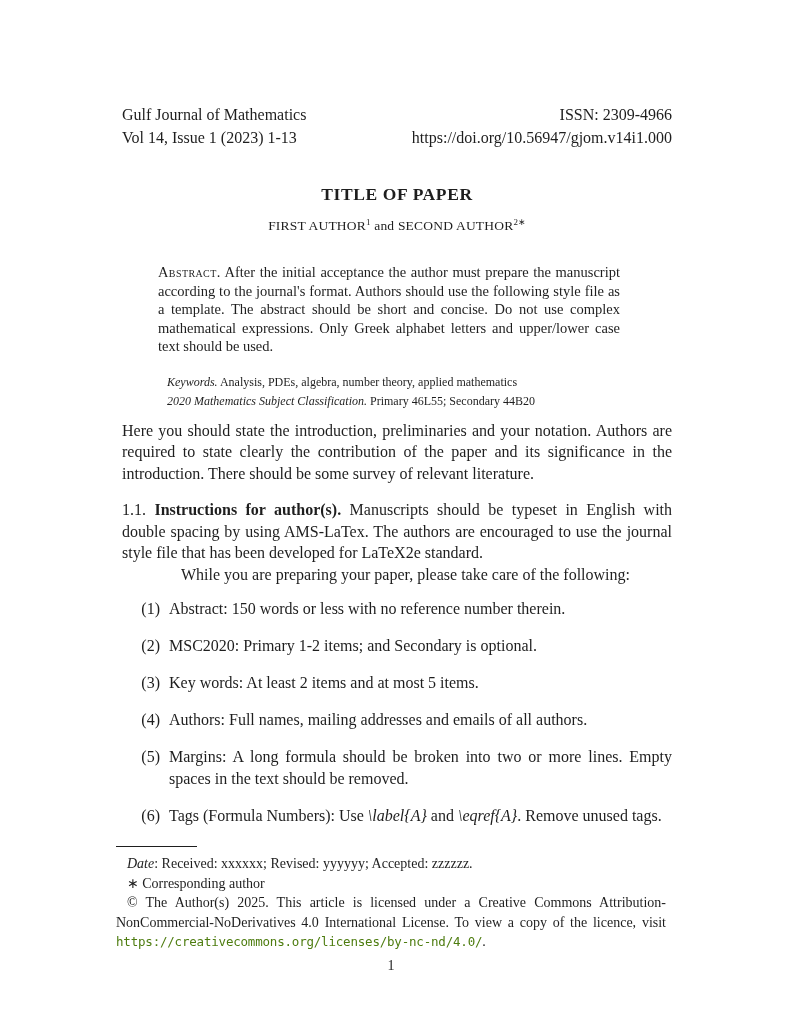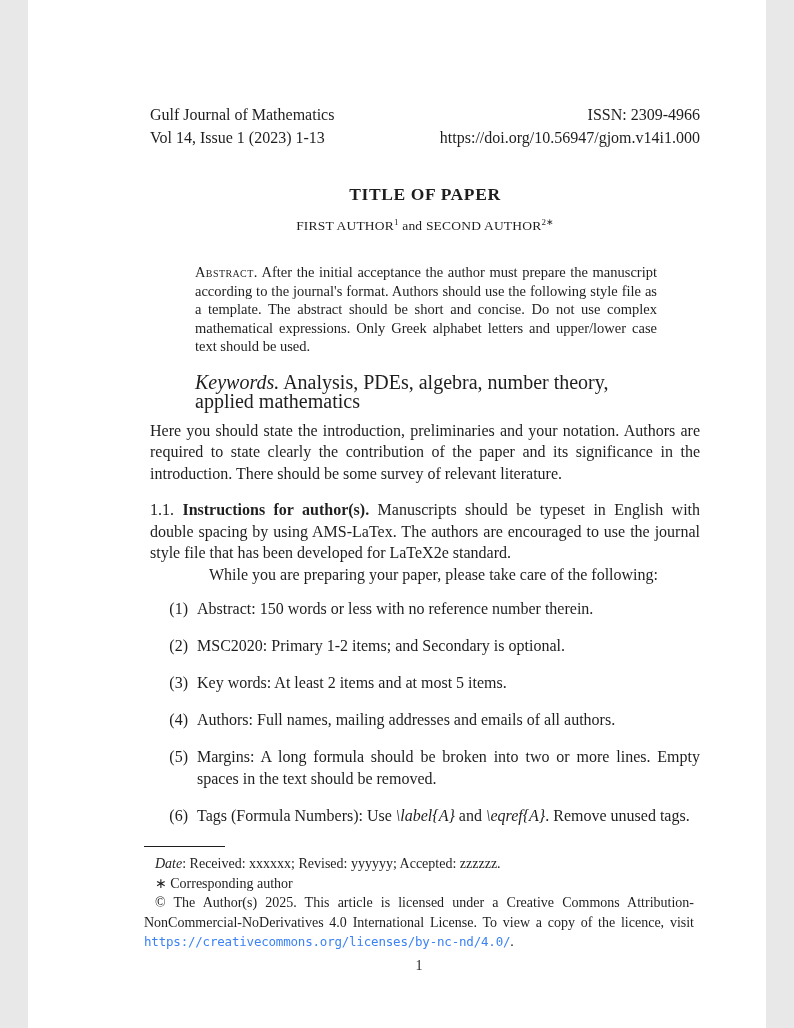--- a/index.html
+++ b/index.html
@@ -1,18 +1,18 @@
 <!DOCTYPE html>
 <html><head>
 <meta charset="utf-8">
 <style>
   html, body { margin: 0; padding: 0; background: #e8e8e8; }
   .page {
     position: relative;
-    width: 738px; height: 1028px;
+    width: 794px; height: 1028px;
     margin: 0 auto;
     background: #ffffff;
     color: #1e1e1e;
     font-family: "Liberation Serif", serif;
     overflow: hidden;
   }
   .content { position: absolute; left: 122px; top: 0; width: 550px; }
   p, h1, h2 { margin: 0; padding: 0; }
 
   
@@ -29,26 +29,26 @@
     font-size: 17.5px; font-weight: bold; letter-spacing: 0.6px;
   }
   .authors {
     margin-top: 13px; text-align: center;
     font-size: 13.5px; letter-spacing: 0.2px;
   }
   .authors sup { font-size: 9px; line-height: 0; }
 
   
   .abstract {
-    margin: 29px 0 0 45px; width: 462px;
+    margin: 29px 0 0 36px; width: 462px;
     font-size: 14.5px; line-height: 18.5px;
     text-align: justify;
   }
   .sc { font-variant: small-caps; letter-spacing: 0.4px; }
-  .kwblock { margin: 17px 0 0 45px; width: 462px; font-size: 20px; line-height: 19px; }
+  .kwblock { margin: 17px 0 0 45px; width: 462px; font-size: 12px; line-height: 19px; }
 
   
   .sechead {
     margin-top: 51px; text-align: center;
     font-size: 16px; font-weight: normal; letter-spacing: 0.4px;
   }
 
   
   .body { font-size: 16px; line-height: 21.5px; }
   .jpara { text-align: justify; }
@@ -100,20 +100,22 @@
     <div class="authors"><span>FIRST AUTHOR</span><sup>1</sup>
       <span>and</span>
       <span>SECOND AUTHOR</span><sup>2∗</sup></div>
 
     <p class="abstract"><span class="sc">Abstract.</span>
       <span>After the initial acceptance the author must prepare the manuscript according to the journal's format. Authors should use the following style file as a template. The abstract should be short and concise. Do not use complex mathematical expressions. Only Greek alphabet letters and upper/lower case text should be used.</span></p>
 
     <div class="kwblock">
       <p><i>Keywords.</i>
         <span>Analysis, PDEs, algebra, number theory, applied mathematics</span></p>
+      <p><i>2020 Mathematics Subject Classification.</i>
+        <span>Primary 46L55; Secondary 44B20</span></p>
     </div>
 
 
     <p class="body jpara intro">Here you should state the introduction, preliminaries and your notation. Authors are required to state clearly the contribution of the paper and its significance in the introduction. There should be some survey of relevant literature.</p>
 
     <p class="body jpara sub"><span>1.1.</span>
       <b>Instructions for author(s).</b>
       <span>Manuscripts should be typeset in English with double spacing by using AMS-LaTex. The authors are encouraged to use the journal style file that has been developed for LaTeX2e standard.</span></p>
 
     <p class="body leadin">While you are preparing your paper, please take care of the following:</p>
@@ -144,16 +146,16 @@
         <span class="li-text"><span>Tags (Formula Numbers): Use </span><span class="math">\label{A}</span><span> and </span><span class="math">\eqref{A}</span><span>. Remove unused tags.</span></span>
       </div>
     </div>
   </div>
 
   <div class="footnotes">
     <div class="fnrule"></div>
     <p class="fn"><i>Date</i><span>: Received: xxxxxx; Revised: yyyyyy; Accepted: zzzzzz.</span></p>
     <p class="fn">∗ Corresponding author</p>
     <p class="fn"><span>© The Author(s) 2025. This article is licensed under a Creative Commons Attribution-NonCommercial-NoDerivatives 4.0 International License. To view a copy of the licence, visit</span>
-      <a href="#" class="url" style="color: #3b82f6;">https://creativecommons.org/licenses/by-nc-nd/4.0/</a><span>.</span></p>
+      <a href="#" class="url" style="color: #4d7c0f;">https://creativecommons.org/licenses/by-nc-nd/4.0/</a><span>.</span></p>
     <div class="pageno">1</div>
   </div>
 </div>
 
 </body></html>

